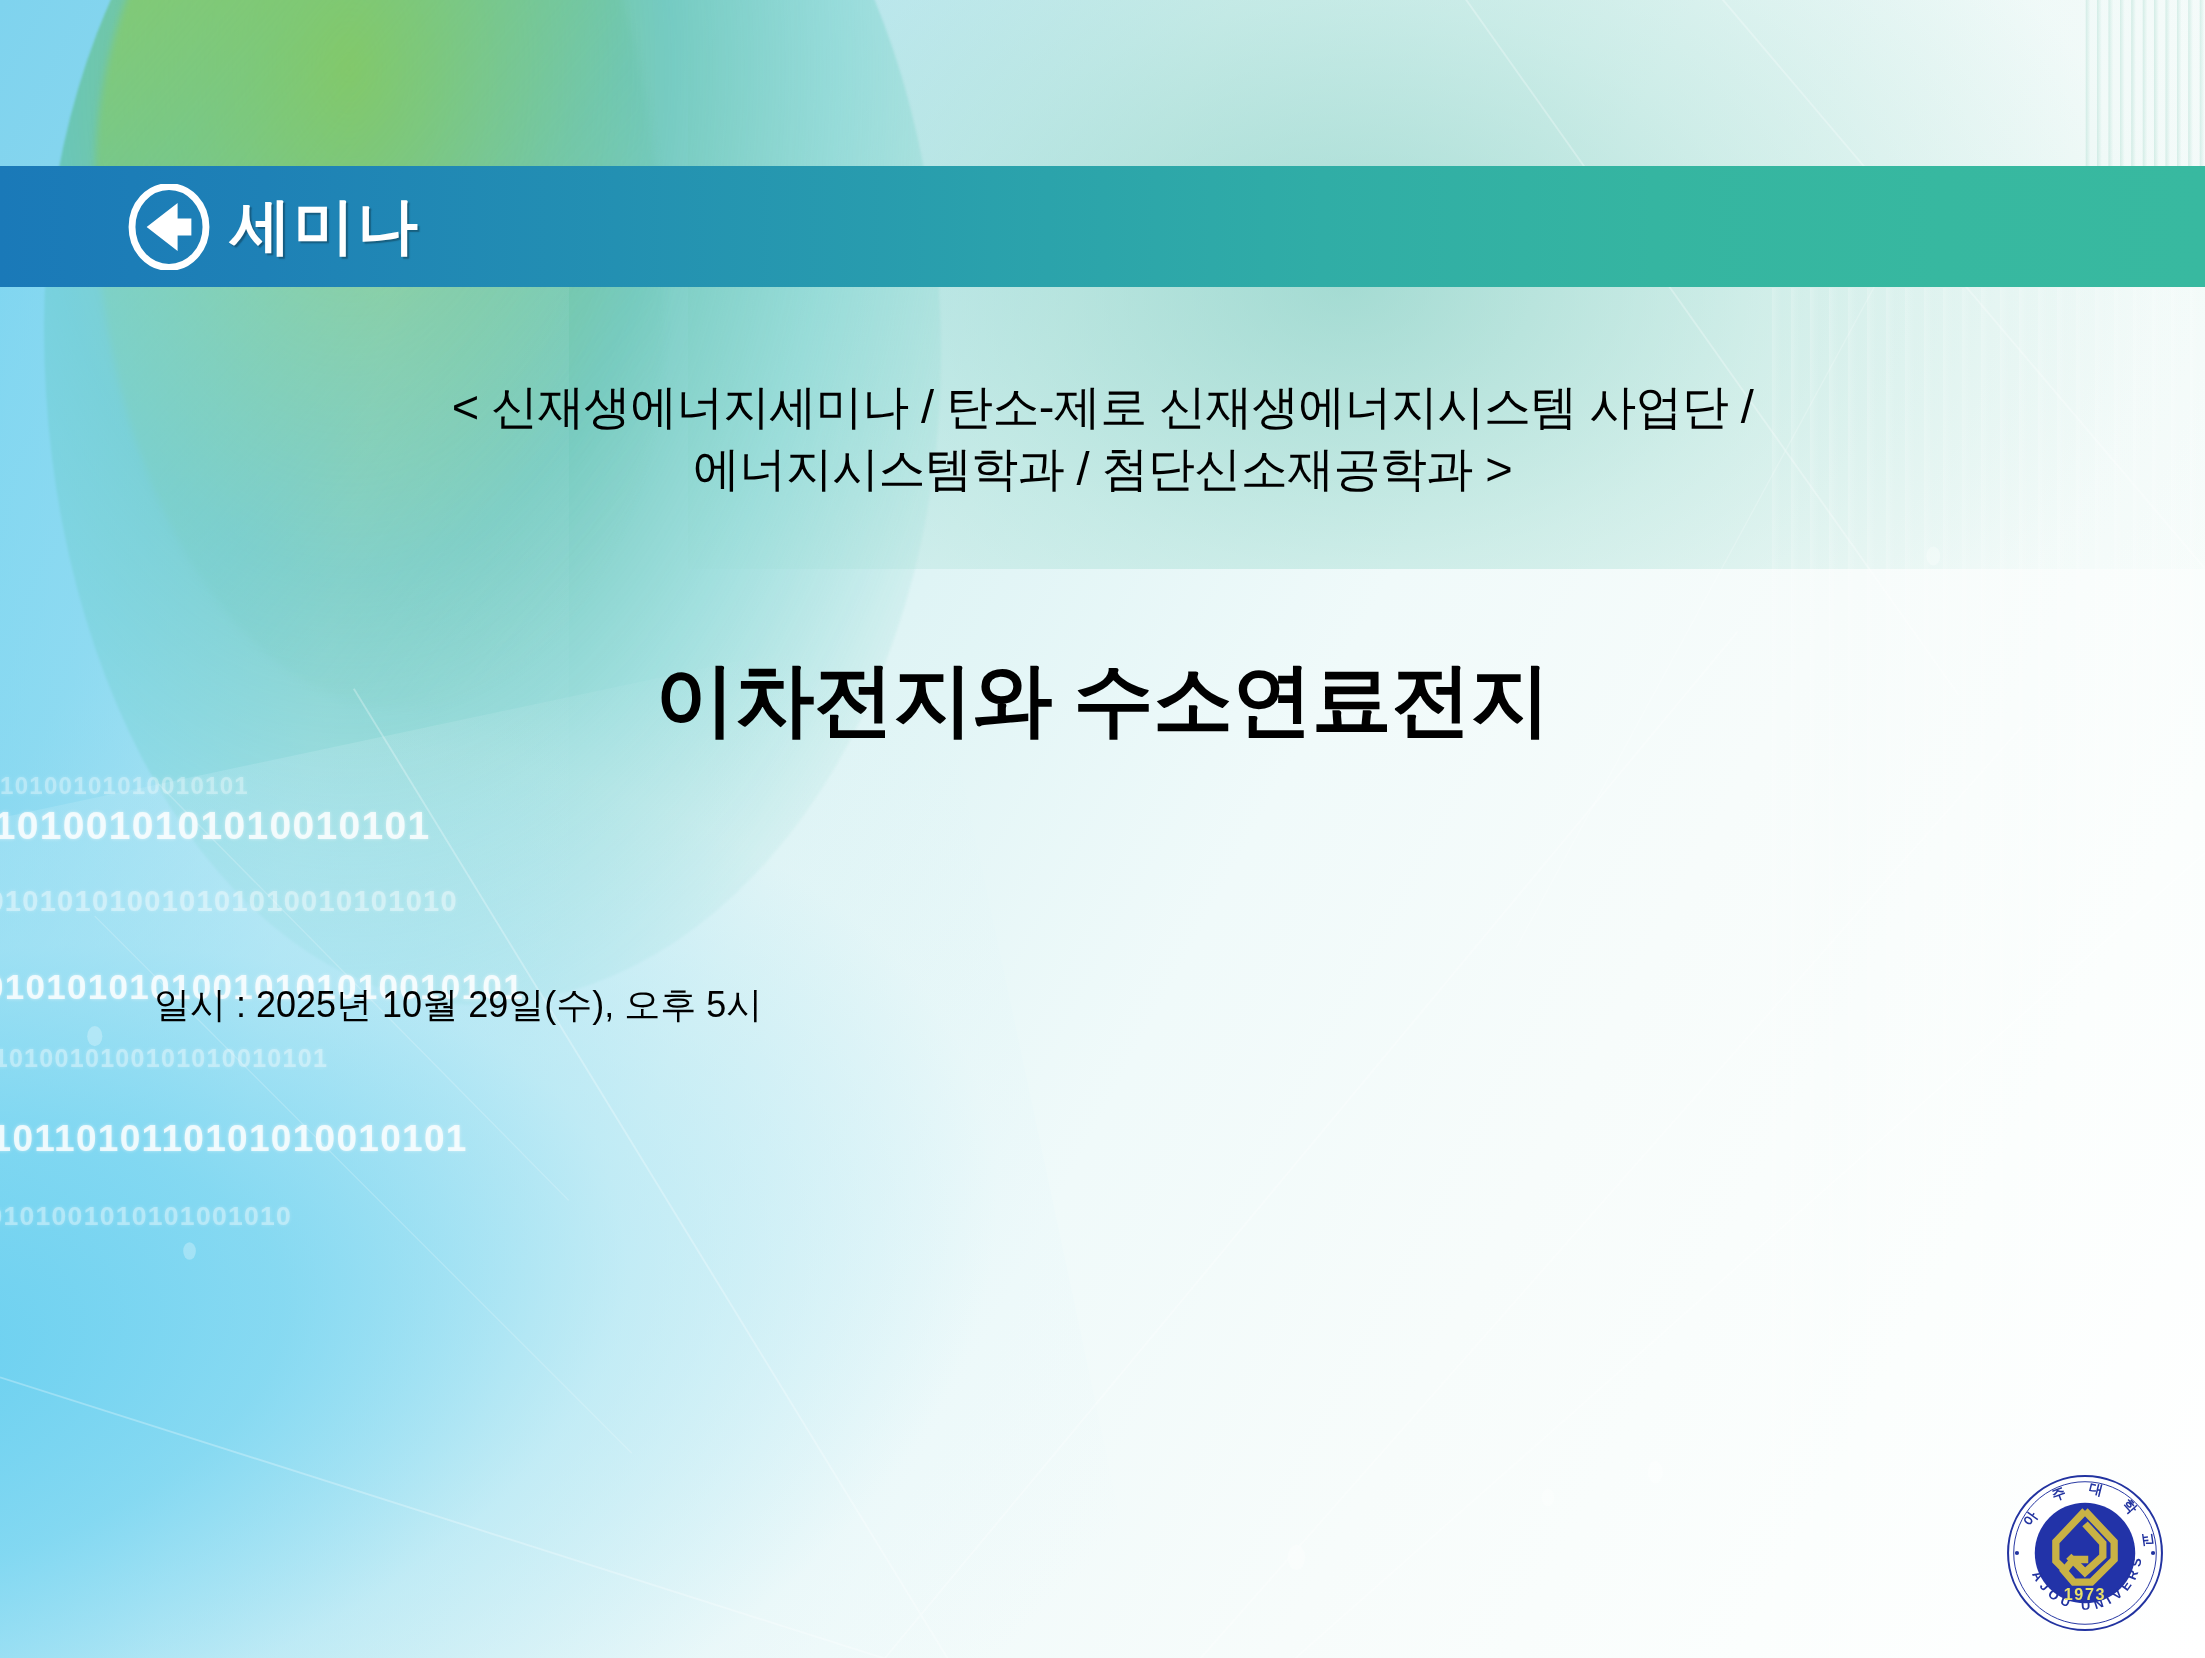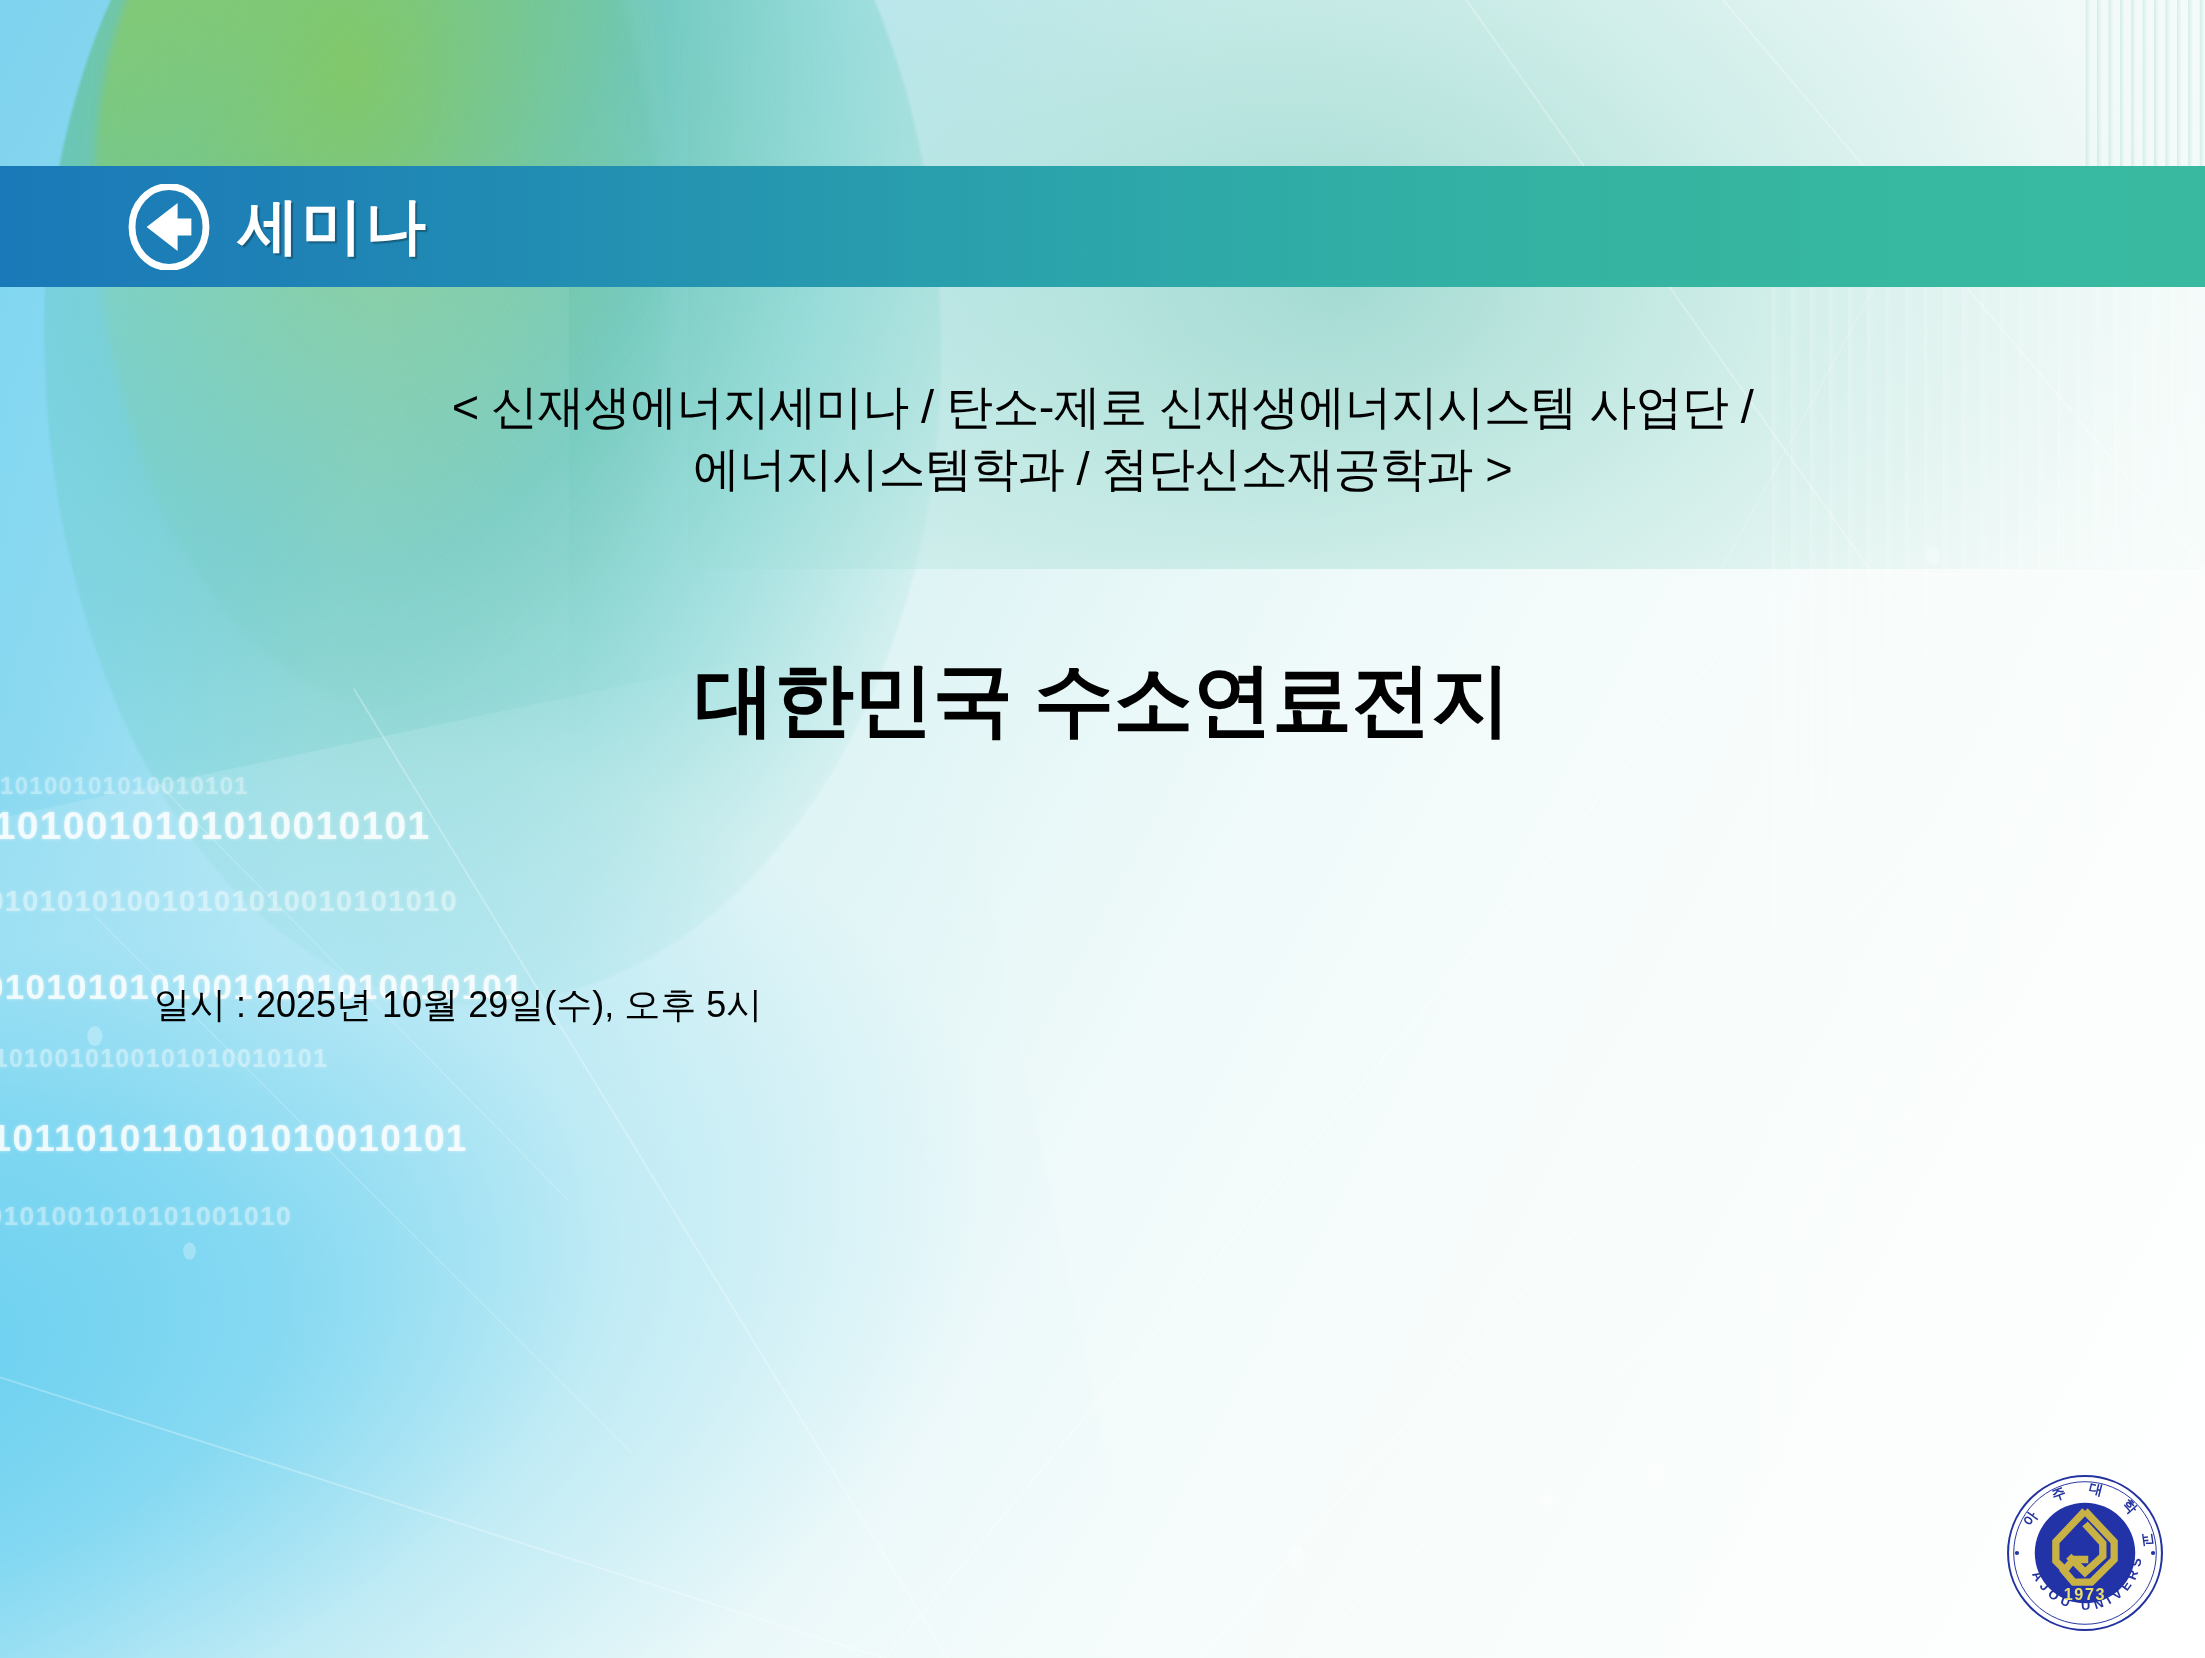--- a/index.html
+++ b/index.html
@@ -171,21 +171,21 @@
       #37b8a0 88%,
       #38b9a0 100%);
   }
   .header-inner {
     position: absolute;
     left: 126px;
     top: 0;
     height: 121px;
     display: flex;
     align-items: center;
-    gap: 26px;
+    gap: 18px;
   }
   .back-icon {
     width: 86px;
     height: 86px;
     flex: 0 0 auto;
     display: block;
   }
   .header-title {
     color: #ffffff;
     font-size: 61px;
@@ -310,21 +310,21 @@
   </div>
 
   <div class="content">
 
     <div class="breadcrumb">
       <span class="bc-line">&lt; 신재생에너지세미나 / 탄소-제로 신재생에너지시스템 사업단 /</span>
       <span class="bc-line">에너지시스템학과 / 첨단신소재공학과 &gt;</span>
     </div>
 
     <div class="main-title">
-      <span class="mt-line">대한민국 수소연료전지</span>
+      <span class="mt-line">이차전지와 수소연료전지</span>
     </div>
 
     <div class="details">
       <span class="detail-line">일시 : 2025년 10월 29일(수), 오후 5시</span>
     </div>
   </div>
 
   <div class="logo">
     <svg viewBox="0 0 200 200">
       <defs>

